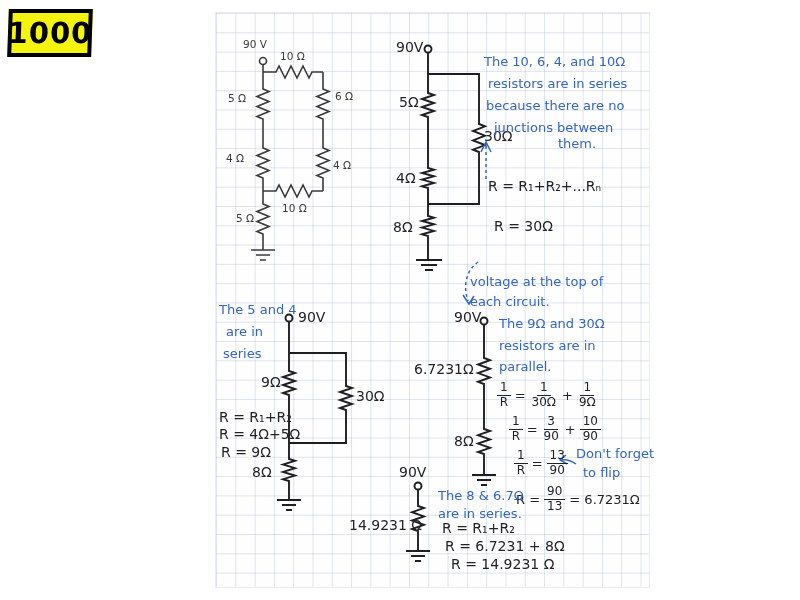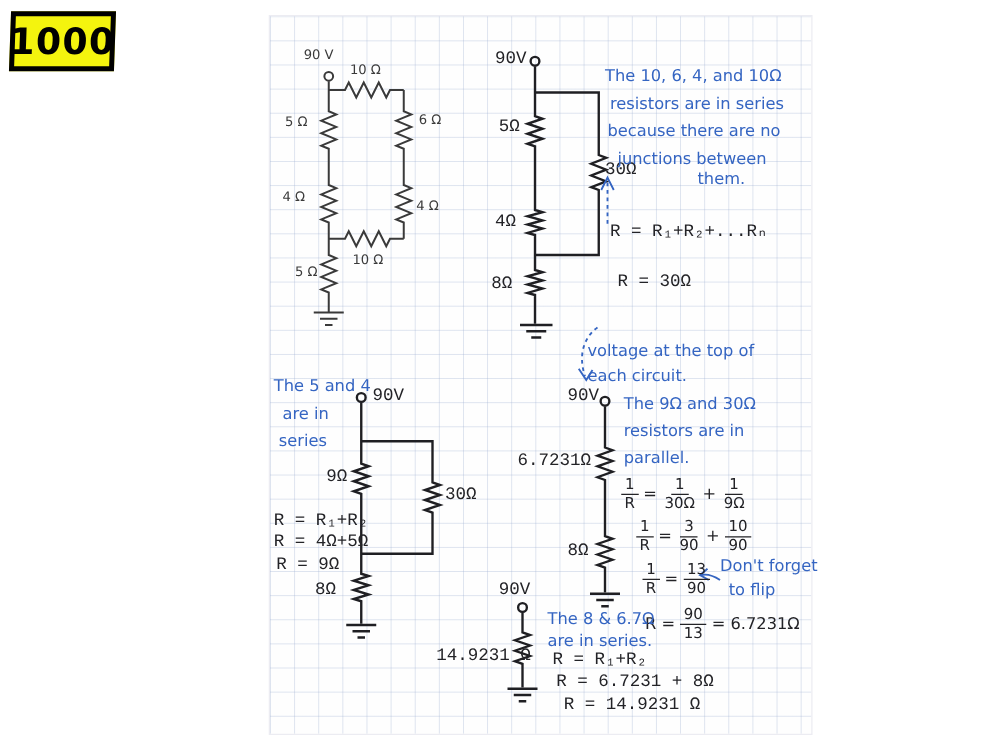--- a/index.html
+++ b/index.html
@@ -19,21 +19,21 @@
          background-image:
            linear-gradient(to right, rgba(168,184,214,.38) 1px, transparent 1px),
            linear-gradient(to bottom, rgba(168,184,214,.38) 1px, transparent 1px);
          background-size:19.3px 19.3px;
          border:1px solid #ececf2;box-sizing:border-box;margin-left:30px;}
 
   .paper svg{position:absolute;left:0;top:0;}
 
   .lbl{position:absolute;white-space:nowrap;line-height:1.05;}
   .printed{font-size:10.5px;color:#3a3a3a;}
-  .hand{font-size:14px;color:#232327;font-family:Liberation Mono, monospace;}
+  .hand{font-size:14px;color:#232327;}
   .blue{color:#3565c2;}
   .small{font-size:13px;}
   .heading{font-size:12.5px;font-weight:bold;letter-spacing:.4px;
            border-bottom:1.6px solid #3565c2;padding-bottom:1px;}
 
   .eq{position:absolute;display:flex;align-items:center;gap:4px;
       font-size:13px;color:#232327;white-space:nowrap;}
   .frac{display:inline-flex;flex-direction:column;align-items:center;
         font-size:12px;line-height:1.15;}
   .frac .n{border-bottom:1.5px solid currentColor;padding:0 3px;}

